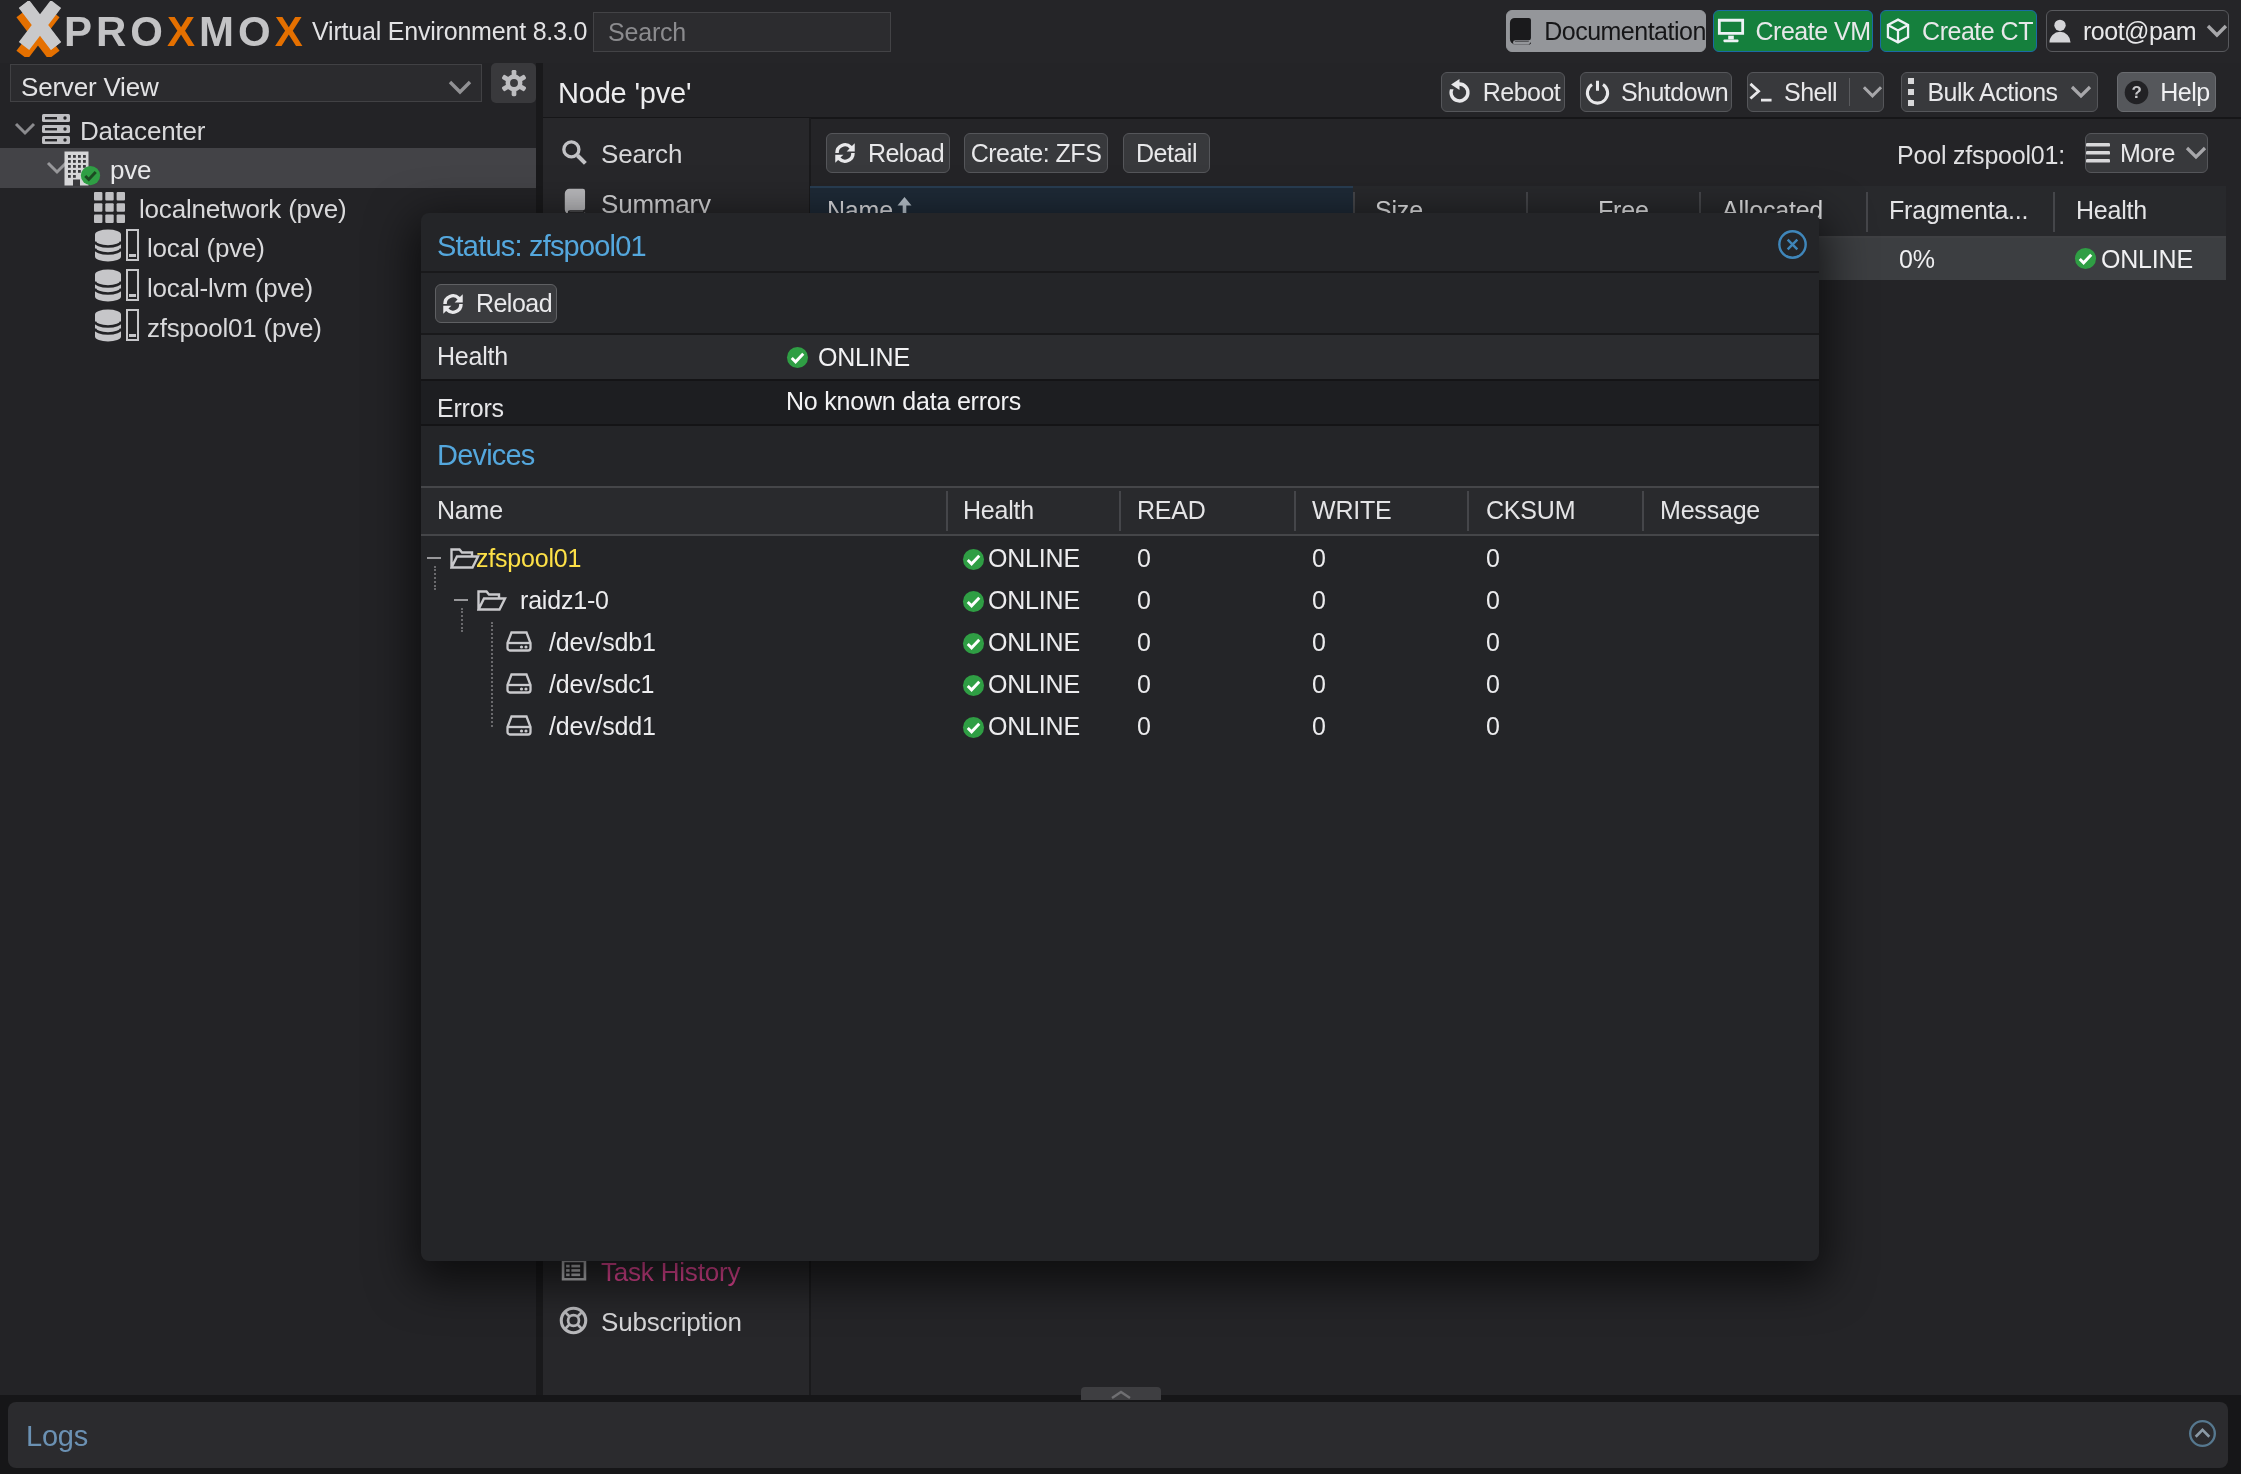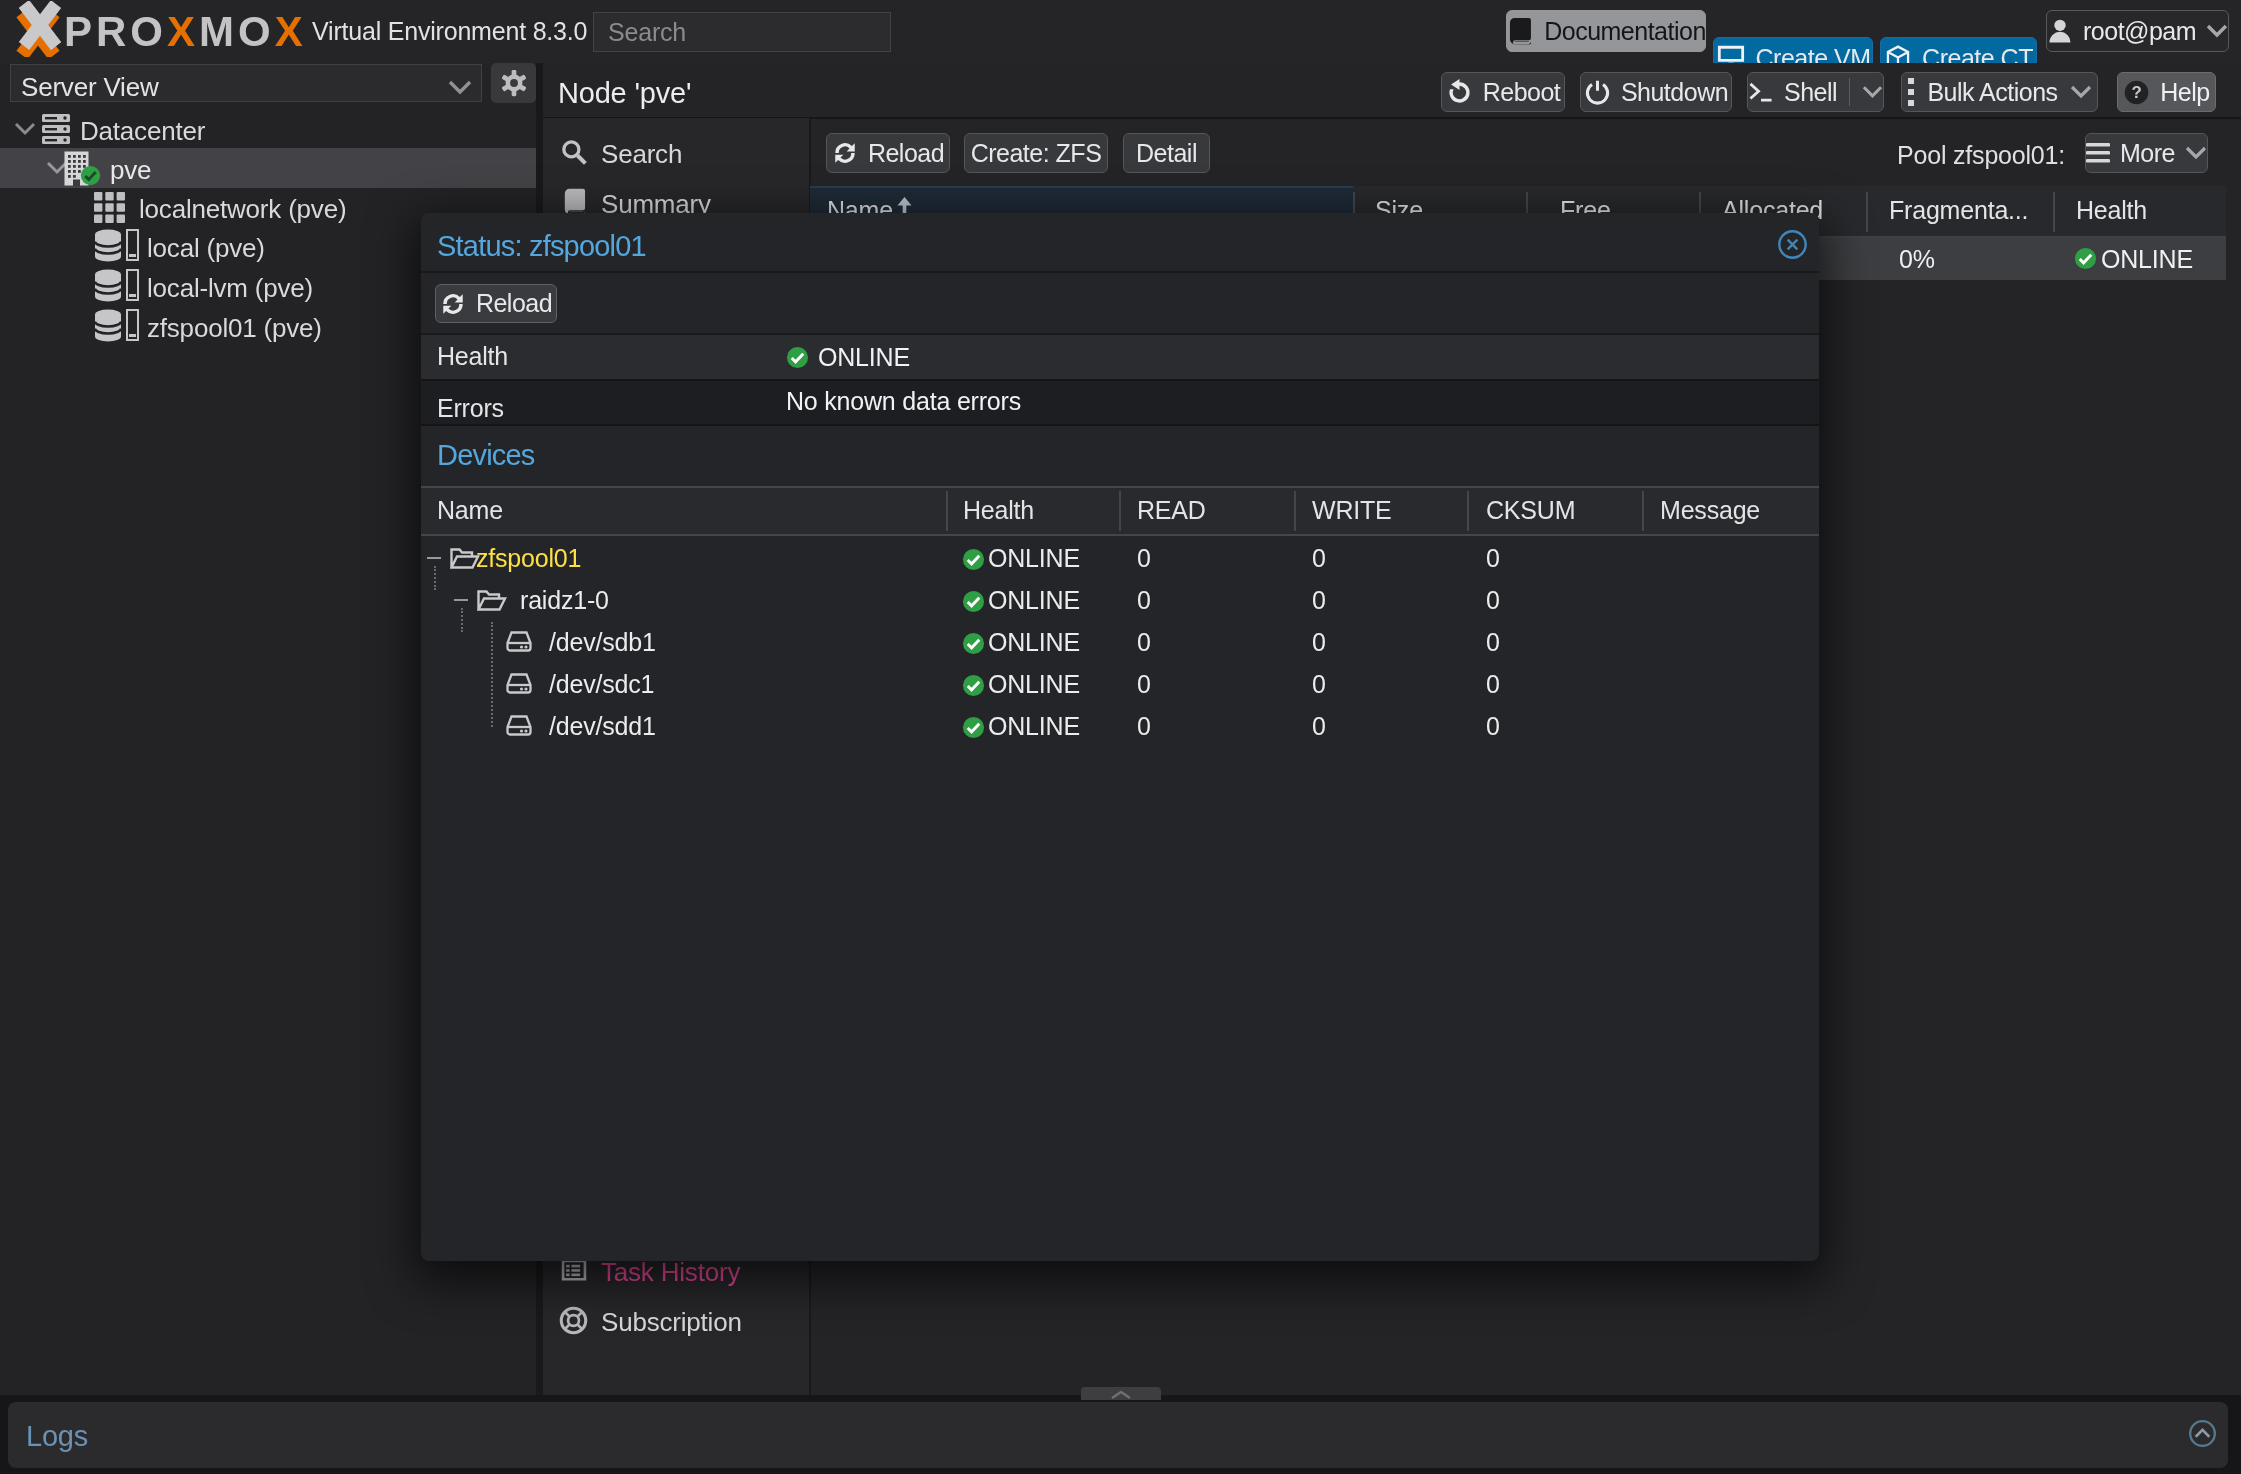--- a/index.html
+++ b/index.html
@@ -1,19 +1,19 @@
 <!DOCTYPE html>
 <html><head>
 <meta charset="utf-8">
 <style>
   html,body{margin:0;padding:0;}
   body{width:2241px;height:1474px;background:#1c1c1e;font-family:"Liberation Sans",sans-serif;color:#e6e6e8;overflow:hidden;position:relative;font-size:28px;}
   .abs{position:absolute;}
   .btn{position:absolute;box-sizing:border-box;border:1px solid #55565a;background:#38393c;border-radius:6px;color:#e8e8ea;font-size:25px;letter-spacing:-0.5px;display:flex;align-items:center;justify-content:center;gap:10px;white-space:nowrap;overflow:hidden;}
-  .btn.blue{background:#0369a1;border-color:#1a6ba5;margin-top:27px;}
+  .btn.blue{background:#15803d;border-color:#1a6ba5;}
   .btn.light{background:#94969a;border-color:#94969a;color:#161618;}
   .btn.help{background:#55575b;border-color:#6a6c70;color:#f0f0f2;}
   svg{display:block;}
   .ic{flex:0 0 auto;}
   .chev{width:22px;height:14px;}
   .lbl{position:absolute;white-space:nowrap;font-size:25px;letter-spacing:-0.2px;}
   .vline{position:absolute;width:2px;}
   .hline{position:absolute;height:2px;}
 </style>
 </head>
@@ -328,21 +328,21 @@
 <div class="abs" style="left:810px;top:186px;width:1416px;height:52px;background:#28292c;border-bottom:2px solid #3f4043;box-sizing:border-box;"></div>
 <div class="abs" style="left:810px;top:186px;width:543px;height:50px;background:#1e2a37;border-top:2px solid #283d52;box-sizing:border-box;"></div>
 <div class="lbl" style="left:827px;top:196px;color:#dcdce0;">Name</div>
 <svg class="abs" style="left:897px;top:197px;" width="15" height="26" viewBox="0 0 15 26">
     <g fill="#b8c2cc">
       <path d="M7.5 0l7 8.5H.5z"></path>
       <rect x="5.7" y="7" width="3.6" height="19"></rect>
     </g>
   </svg>
 <div class="lbl" style="left:1375px;top:196px;color:#e4e4e6;">Size</div>
-<div class="lbl" style="left:1560px;top:196px;color:#e4e4e6;">Free</div>
+<div class="lbl" style="left:1598px;top:196px;color:#e4e4e6;">Free</div>
 <div class="lbl" style="left:1722px;top:196px;color:#e4e4e6;">Allocated</div>
 <div class="lbl" style="left:1889px;top:196px;color:#e4e4e6;">Fragmenta...</div>
 <div class="lbl" style="left:2076px;top:196px;color:#e4e4e6;">Health</div>
 <div class="abs vline" style="left:1353px;top:192px;height:40px;background:#45464a;"></div>
 <div class="abs vline" style="left:1526px;top:192px;height:40px;background:#45464a;"></div>
 <div class="abs vline" style="left:1699px;top:192px;height:40px;background:#45464a;"></div>
 <div class="abs vline" style="left:1866px;top:192px;height:40px;background:#45464a;"></div>
 <div class="abs vline" style="left:2053px;top:192px;height:40px;background:#45464a;"></div>
 
 <div class="abs" style="left:810px;top:238px;width:1416px;height:42px;background:#3c3e41;"></div>

